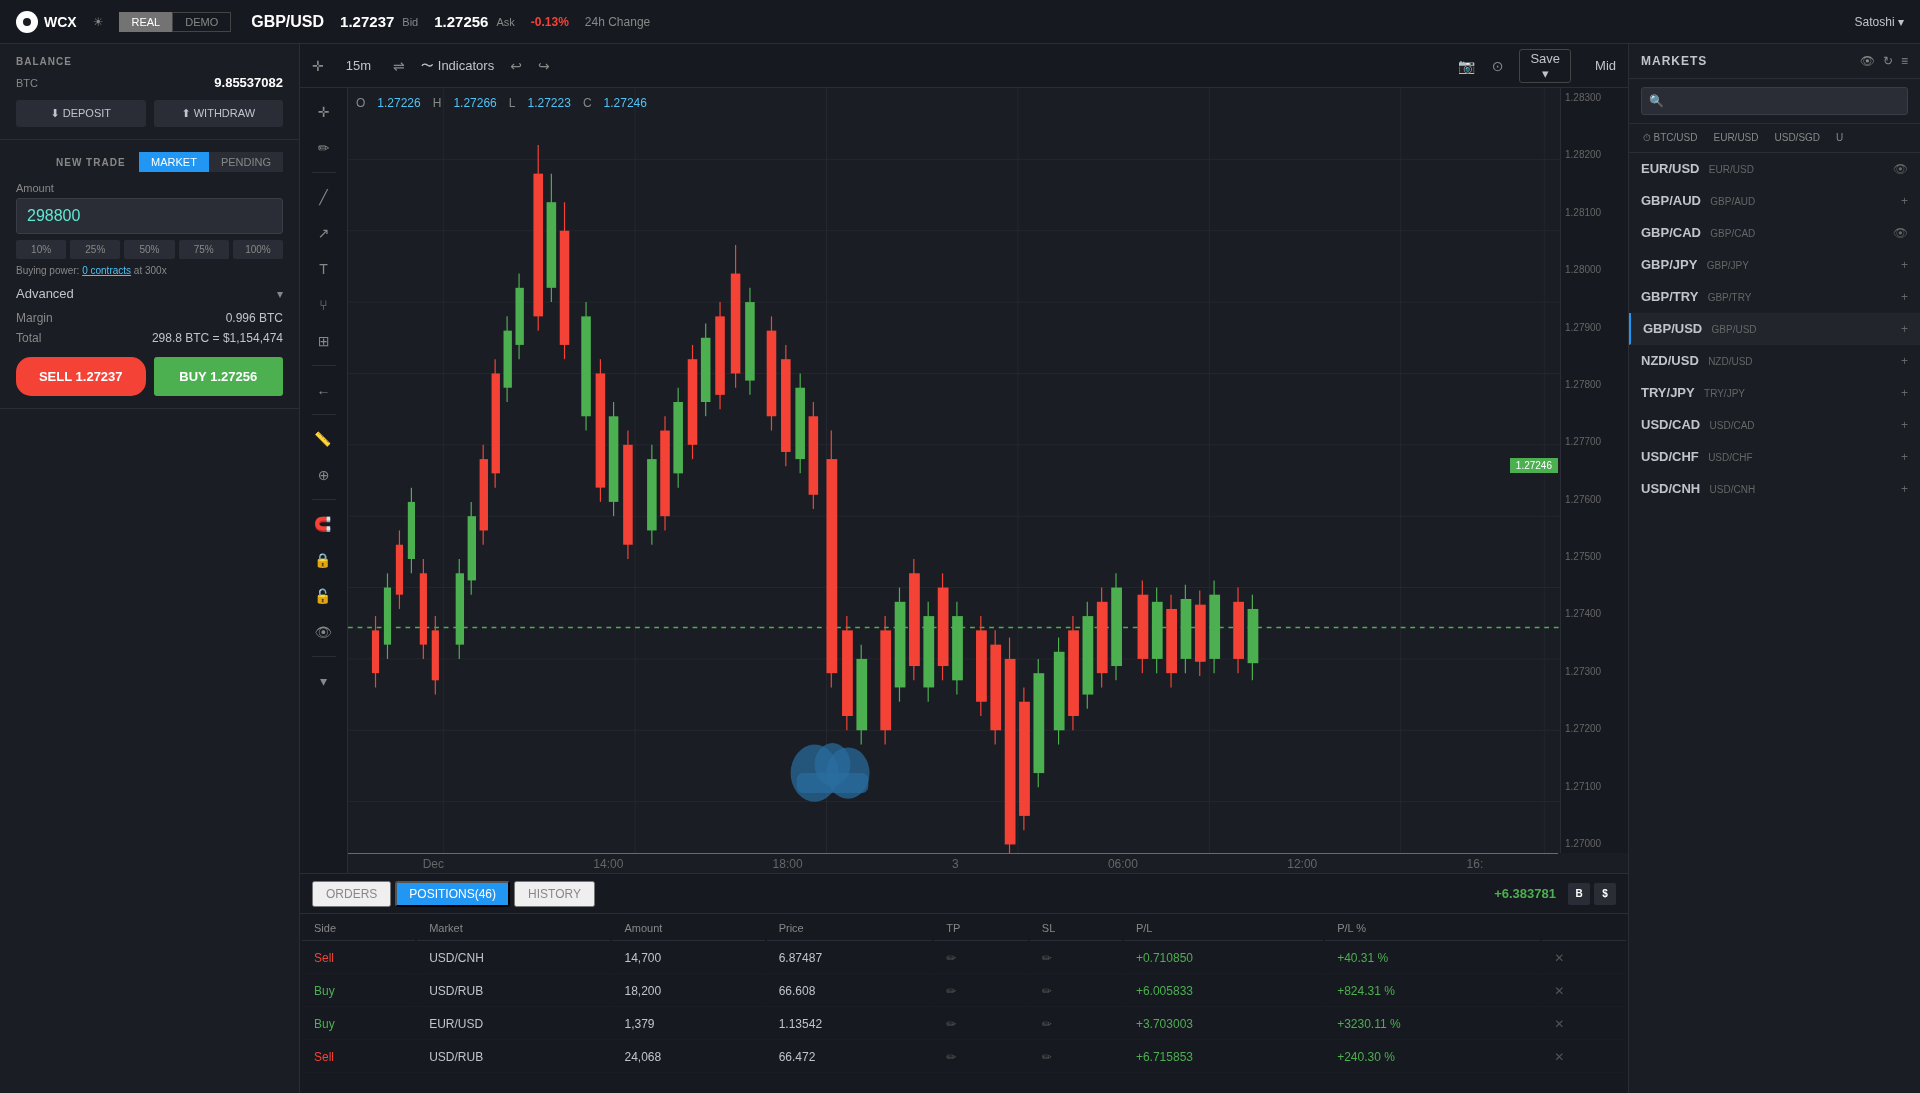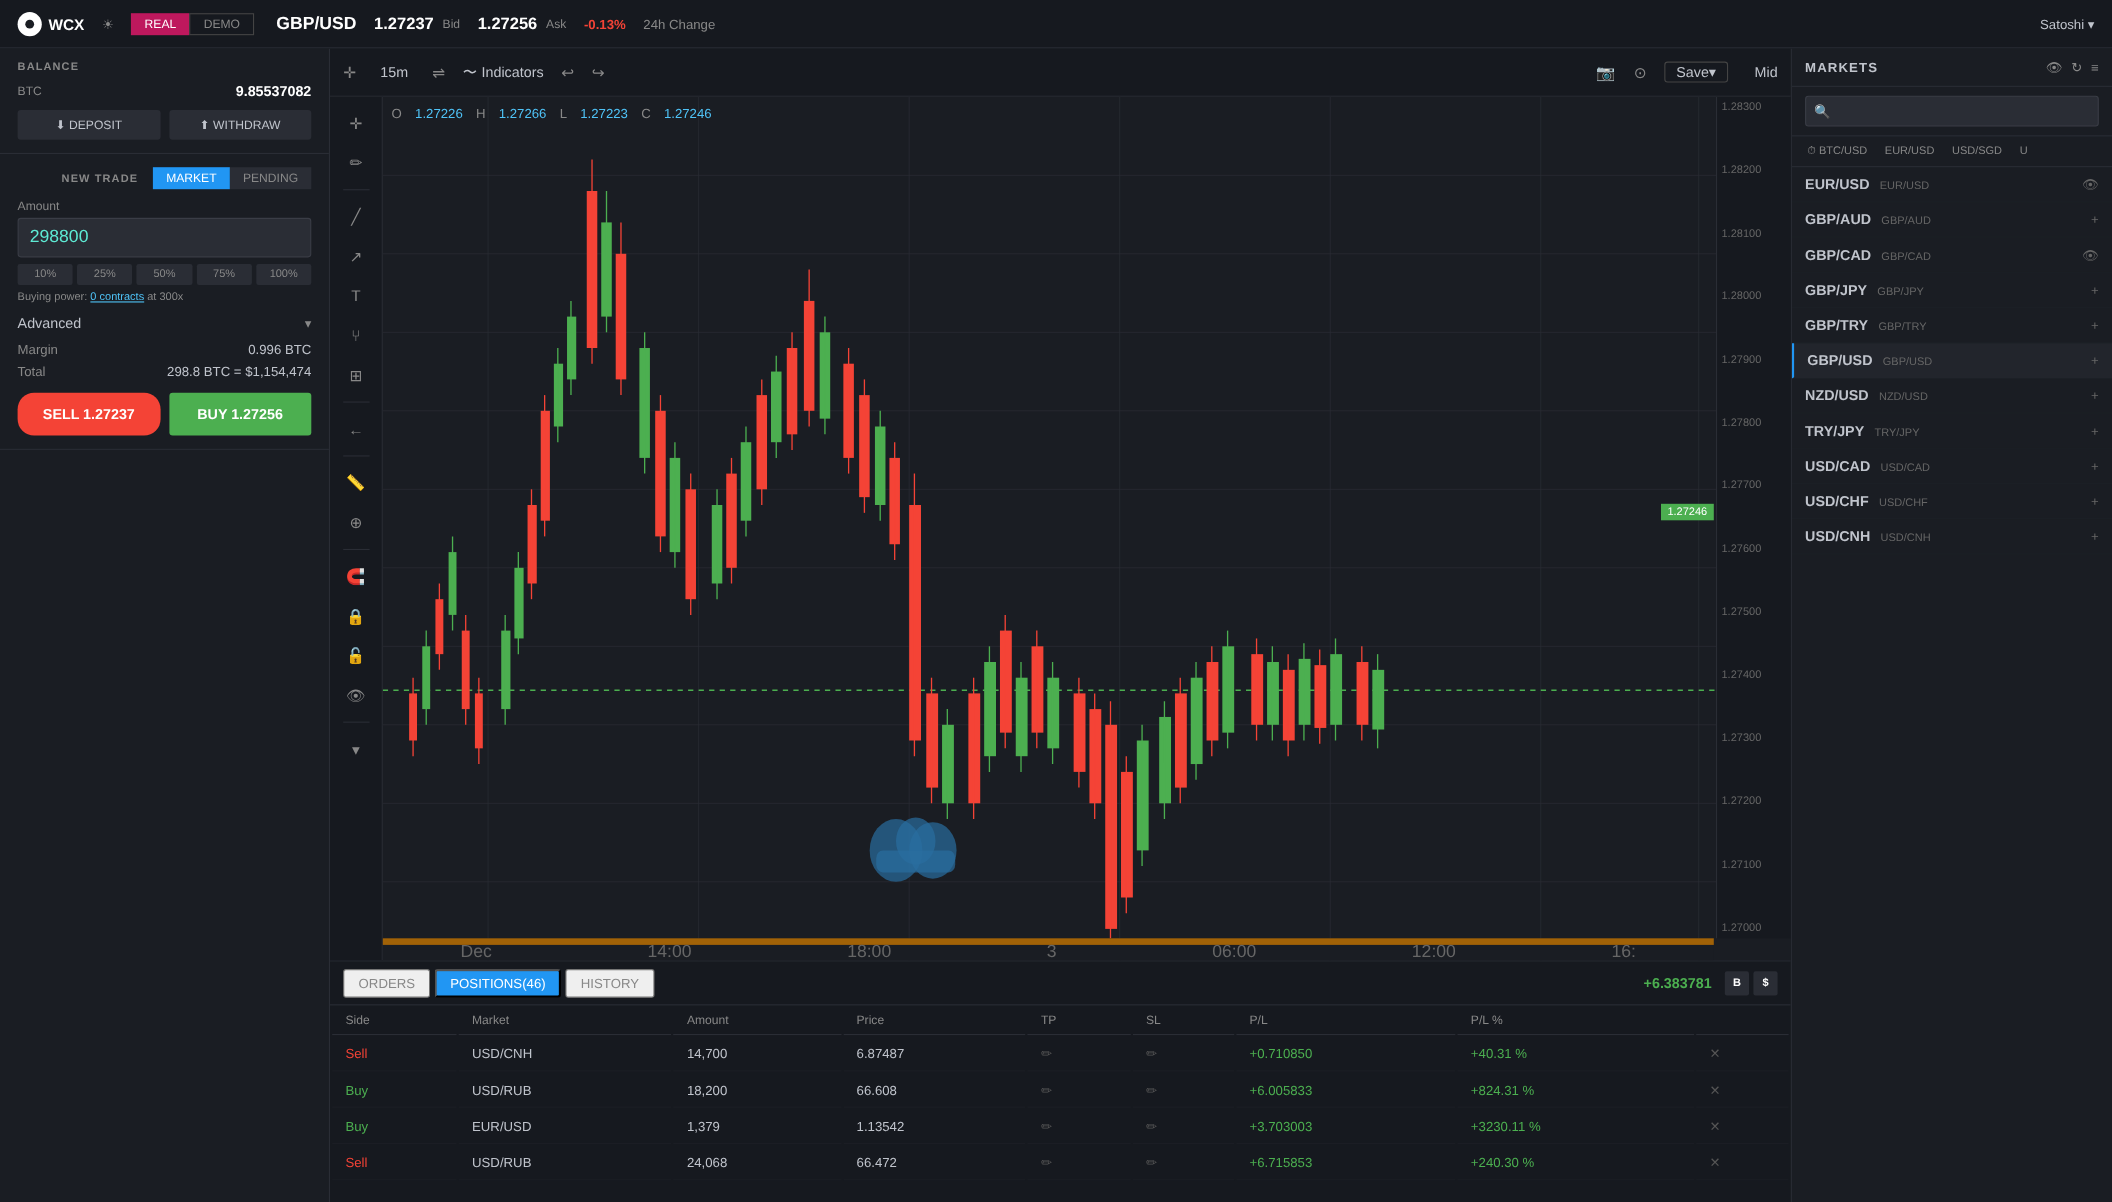--- a/index.html
+++ b/index.html
@@ -23,39 +23,39 @@
 
     
     .right-sidebar { width: 292px; background: #1a1d23; border-left: 1px solid #2a2d35; display: flex; flex-direction: column; flex-shrink: 0; }
 
     
     .logo { display: flex; align-items: center; gap: 6px; padding: 0 16px; color: #fff; font-weight: bold; font-size: 14px; }
     .logo-circle { width: 22px; height: 22px; background: #fff; border-radius: 50%; display: flex; align-items: center; justify-content: center; }
     .logo-circle-inner { width: 8px; height: 8px; background: #1a1d23; border-radius: 50%; }
     .mode-btns { display: flex; margin-left: 8px; }
     .mode-btn { padding: 3px 12px; font-size: 11px; cursor: pointer; border: none; }
-    .mode-btn.active { background: #be185d; color: #fff; }
+    .mode-btn.active { background: #737373; color: #fff; }
     .mode-btn.inactive { background: transparent; color: #888; border: 1px solid #444; }
     .sun-icon { color: #888; margin-right: 8px; cursor: pointer; }
 
     .pair-info { display: flex; align-items: center; gap: 16px; padding: 0 20px; flex: 1; }
     .pair-name { font-size: 16px; font-weight: bold; color: #fff; }
     .bid-ask { display: flex; align-items: center; gap: 8px; }
     .price-val { font-size: 15px; color: #fff; font-weight: 600; }
     .price-label { font-size: 11px; color: #888; }
     .change-neg { color: #f44336; font-weight: 600; }
     .change-label { color: #888; }
     .user-info { padding: 0 16px; color: #c0c4cc; cursor: pointer; }
 
     
     .timeframe-btn { color: #c0c4cc; cursor: pointer; padding: 2px 6px; font-size: 13px; }
     .chart-icon-btn { color: #888; cursor: pointer; font-size: 14px; display: flex; align-items: center; gap: 4px; }
     .indicators-btn { color: #c0c4cc; cursor: pointer; font-size: 13px; display: flex; align-items: center; gap: 4px; }
     .spacer { flex: 1; }
-    .save-btn { color: #c0c4cc; cursor: pointer; font-size: 13px; display: flex; align-items: center; gap: 0; border: 1px solid #444; padding: 1px 10px; border-radius: 3px; }
+    .save-btn { color: #c0c4cc; cursor: pointer; font-size: 13px; display: flex; align-items: center; gap: 0; border: 1px solid #444; padding: 1px 10px; border-radius: 3px; flex-direction: column; }
     .mid-label { color: #c0c4cc; font-size: 13px; margin-left: 8px; }
 
     
     .tool-btn { width: 32px; height: 32px; display: flex; align-items: center; justify-content: center; cursor: pointer; color: #888; border-radius: 4px; font-size: 14px; }
     .tool-separator { width: 24px; height: 1px; background: #2a2d35; margin: 4px 0; }
 
     
     .ohlc-bar { position: absolute; top: 8px; left: 8px; display: flex; gap: 12px; font-size: 12px; color: #888; z-index: 10; }
     .ohlc-val { color: #4fc3f7; }
 
@@ -499,21 +499,21 @@
             <circle cx="390" cy="480" r="20" fill="#2a6da0" opacity="0.7"></circle>
             <circle cx="405" cy="474" r="15" fill="#2a6da0" opacity="0.7"></circle>
             <circle cx="418" cy="480" r="18" fill="#2a6da0" opacity="0.7"></circle>
             <rect x="375" y="480" width="60" height="14" fill="#2a6da0" opacity="0.7" rx="5"></rect>
           </svg>
 
           <div style="position:absolute; right:70px; top:370px; background:#4caf50; color:#fff; padding:2px 6px; font-size:10px;">
             1.27246
           </div>
 
-          <div style="position:absolute; bottom:0; left:0; right:70px; height:20px; display:flex; align-items:center; justify-content:space-around; font-size:16px; color:#666; background:#1a1d23; border-top:6px solid #a16207;">
+          <div style="position:absolute; bottom:0; left:0; right:70px; height:20px; display:flex; align-items:center; justify-content:space-around; font-size:12px; color:#666; background:#1a1d23; border-top:1px solid #a16207;">
             <span>Dec</span>
             <span>14:00</span>
             <span>18:00</span>
             <span>3</span>
             <span>06:00</span>
             <span>12:00</span>
             <span>16:</span>
           </div>
 
           <div style="position:absolute; right:0; top:0; bottom:20px; width:68px; background:#16191f; border-left:1px solid #2a2d35; display:flex; flex-direction:column; justify-content:space-between; padding:4px 4px; font-size:10px; color:#666;">

